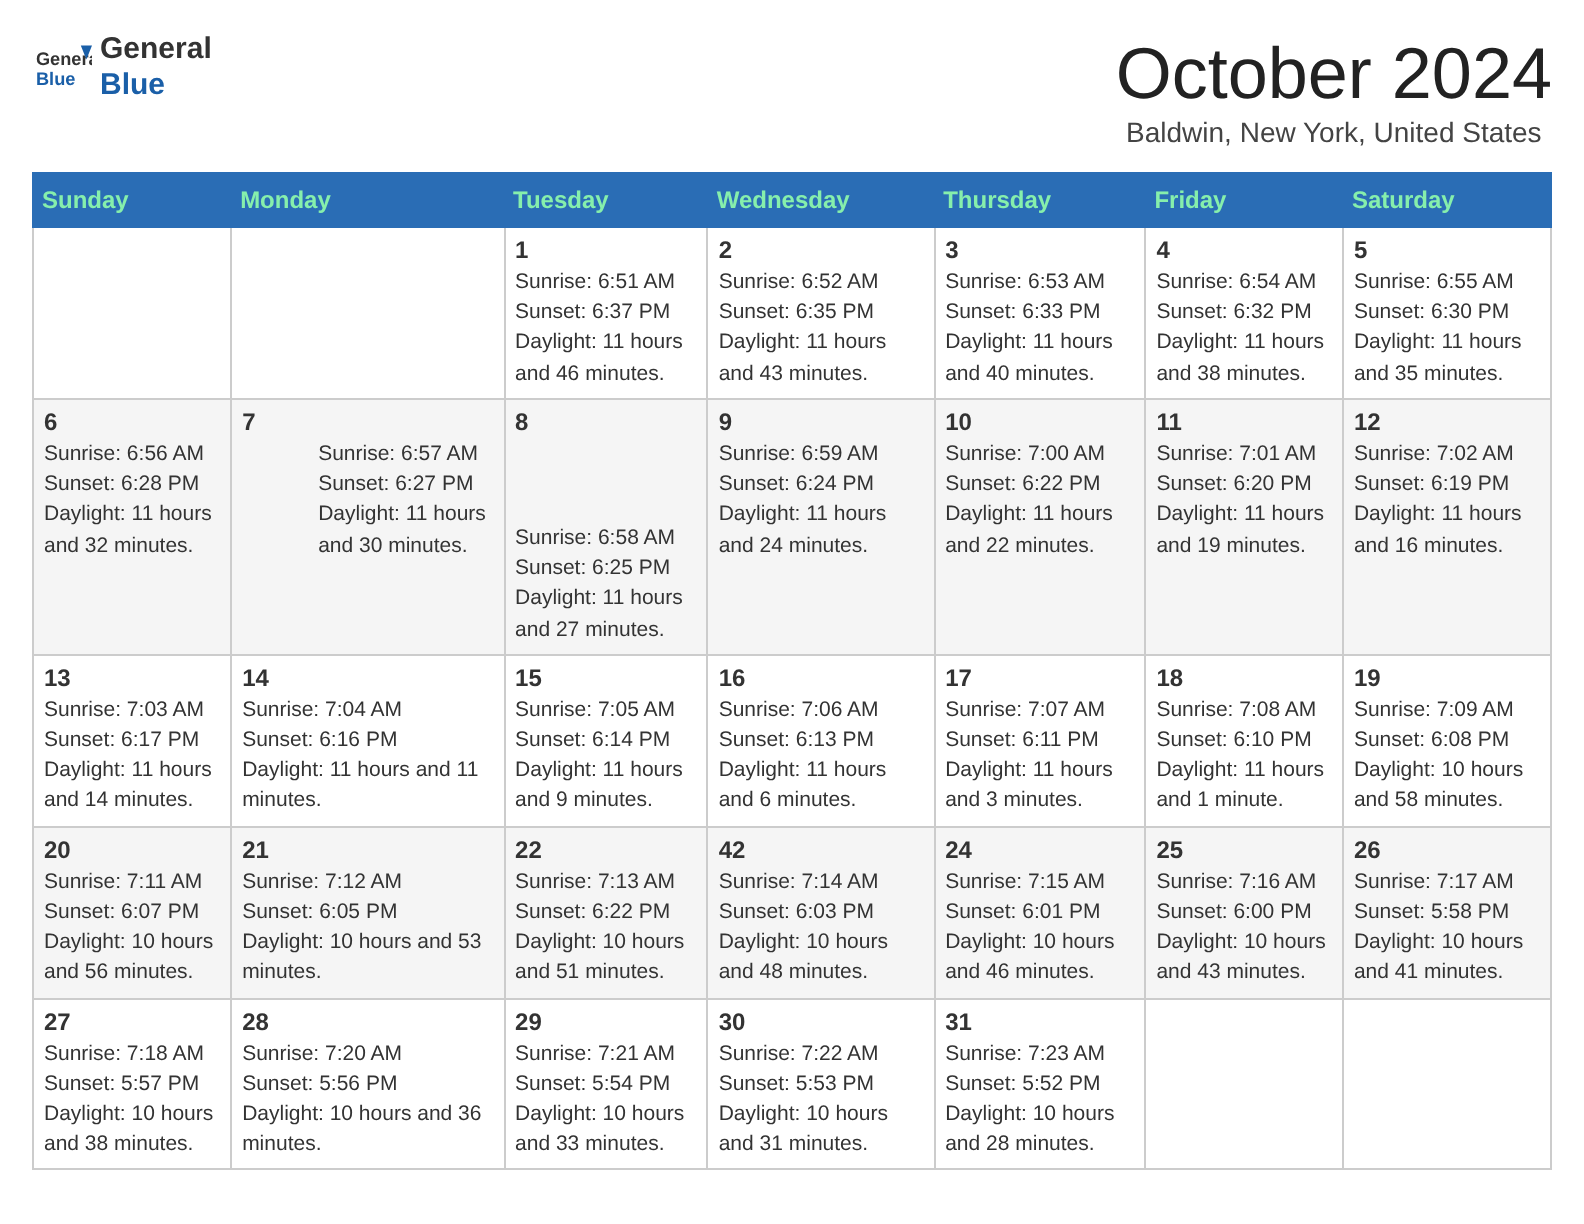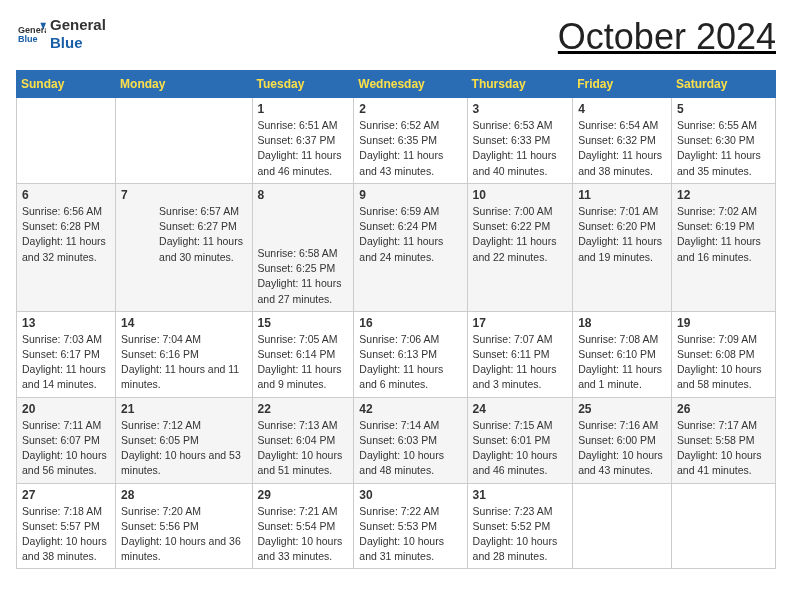--- a/index.html
+++ b/index.html
@@ -22,39 +22,38 @@
     }
     .logo-general { color: #333; }
     .logo-blue { color: #1a5fa8; }
     .logo-icon {
       width: 28px;
       height: 28px;
       margin-left: 2px;
     }
     .title-block {
       text-align: center;
-      text-decoration: underline;
     }
     .month-title {
       font-size: 36px;
       font-weight: normal;
       color: #222;
     }
     .location {
       font-size: 14px;
       color: #444;
     }
     table {
       width: 100%;
       border-collapse: collapse;
       font-size: 11px;
     }
     thead tr th {
       background-color: #2a6db5;
-      color: #fde047;
+      color: #86efac;
       padding: 6px 4px;
       text-align: left;
       font-size: 12px;
       font-weight: bold;
       border: 1px solid #2a6db5;
     }
     tbody tr td {
       border: 1px solid #ccc;
       padding: 4px 5px;
       vertical-align: top;
@@ -89,20 +88,21 @@
       <text x="0" y="32" font-size="13" font-weight="bold" fill="#1a5fa8">Blue</text>
       <polygon points="32,4 40,4 36,14" fill="#1a5fa8"></polygon>
     </svg>
     <div style="display:flex;flex-direction:column;margin-left:4px;">
       <span class="logo-general" style="font-size:15px;font-weight:bold;color:#333;line-height:1.2;">General</span>
       <span class="logo-blue" style="font-size:15px;font-weight:bold;color:#1a5fa8;line-height:1.2;">Blue</span>
     </div>
   </div>
   <div class="title-block">
     <div class="month-title">October 2024</div>
+    <div class="location">Baldwin, New York, United States</div>
   </div>
 </div>
 
 <table>
   <thead>
     <tr>
     <th>Sunday</th>
         <th>Monday</th>
         <th>Tuesday</th>
         <th>Wednesday</th>
@@ -243,21 +243,21 @@
         </td>
         <td>
           <span class="day-num">21</span>
           <div class="cell-content" style="white-space: pre-line;">Sunrise: 7:12 AM
 Sunset: 6:05 PM
 Daylight: 10 hours and 53 minutes.</div>
         </td>
         <td>
           <span class="day-num">22</span>
           <div class="cell-content" style="white-space: pre-line;">Sunrise: 7:13 AM
-Sunset: 6:04 PM
+Sunset: 6:22 PM
 Daylight: 10 hours and 51 minutes.</div>
         </td>
         <td>
           <span class="day-num">42</span>
           <div class="cell-content" style="white-space: pre-line;">Sunrise: 7:14 AM
 Sunset: 6:03 PM
 Daylight: 10 hours and 48 minutes.</div>
         </td>
         <td>
           <span class="day-num">24</span>

